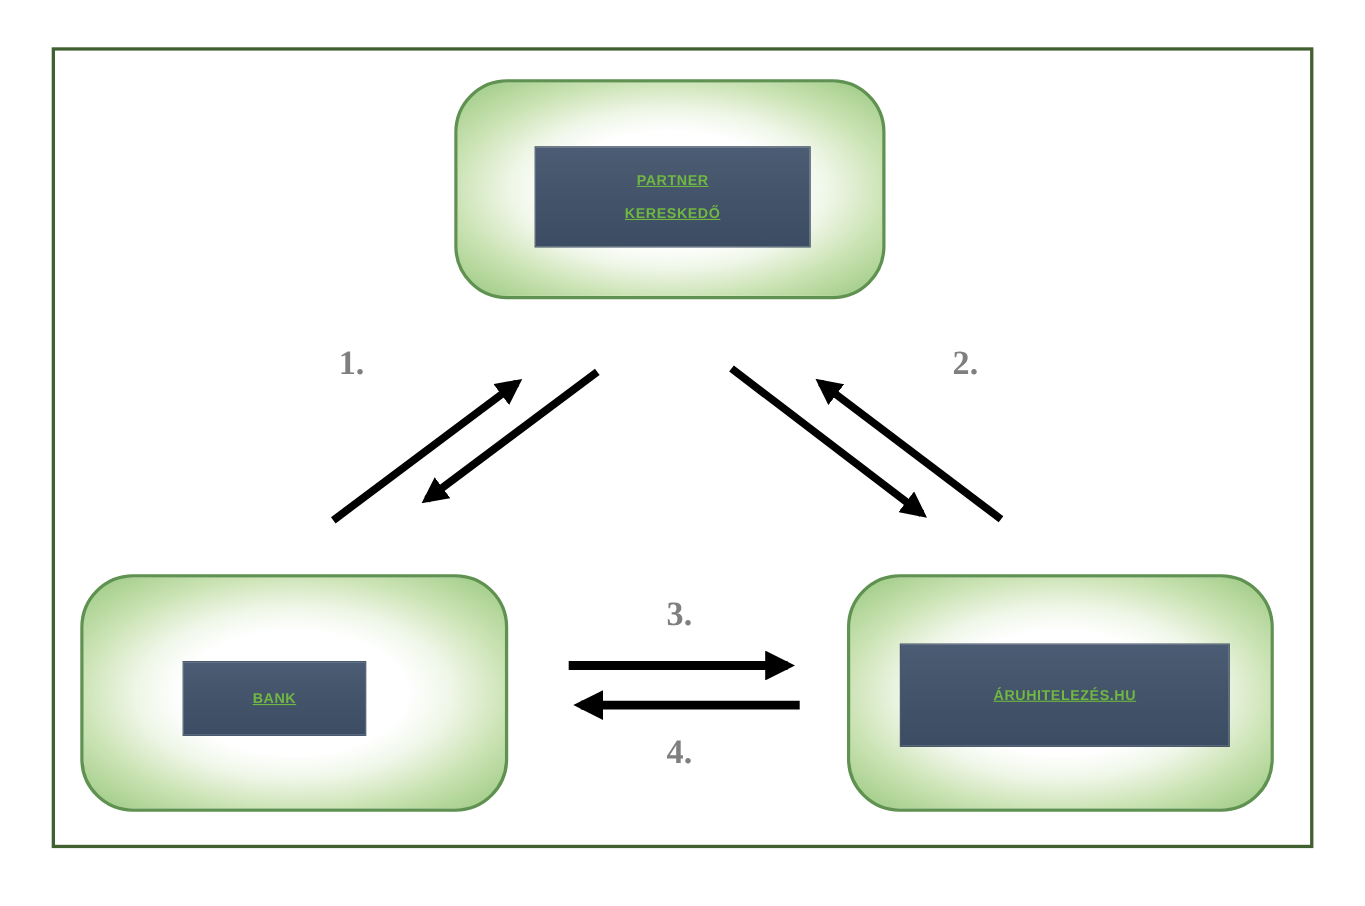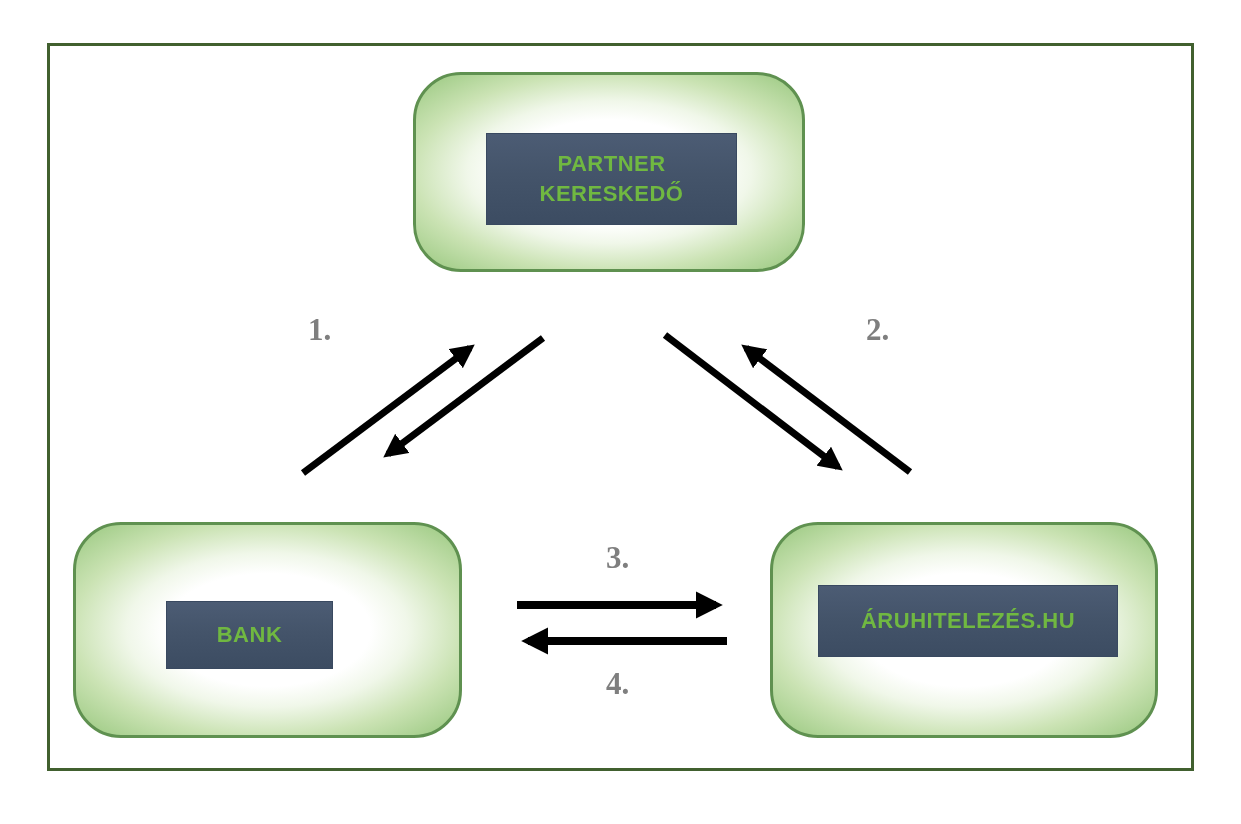--- a/index.html
+++ b/index.html
@@ -47,29 +47,30 @@
     background: linear-gradient(180deg, #4c5c74 0%, #44546a 45%, #3c4c62 100%);
     border: 1px solid #394960;
     display: flex;
     flex-direction: column;
     align-items: center;
     justify-content: center;
     text-align: center;
   }
   .inner-partner { left: 70px; top: 58px; width: 251px; height: 92px; }
   .inner-bank    { left: 90px; top: 76px; width: 167px; height: 68px; }
-  .inner-aru     { left: 45px; top: 60px; width: 300px; height: 72px; justify-content: center; }
+  .inner-aru     { left: 45px; top: 60px; width: 300px; height: 94px; justify-content: center; }
 
   .node-label {
     color: #70b841;
     font-weight: bold;
-    font-size: 22px;
+    font-size: 13px;
     letter-spacing: 0.5px;
     line-height: 30px;
     font-family: "Liberation Sans", sans-serif;
+    text-decoration: underline;
   }
   .step-label {
     position: absolute;
     color: #7f7f7f;
     font-family: "Liberation Serif", serif;
     font-weight: bold;
     font-size: 31px;
   }
   .step-1 { left: 308px; top: 312px; }
   .step-2 { left: 866px; top: 312px; }

